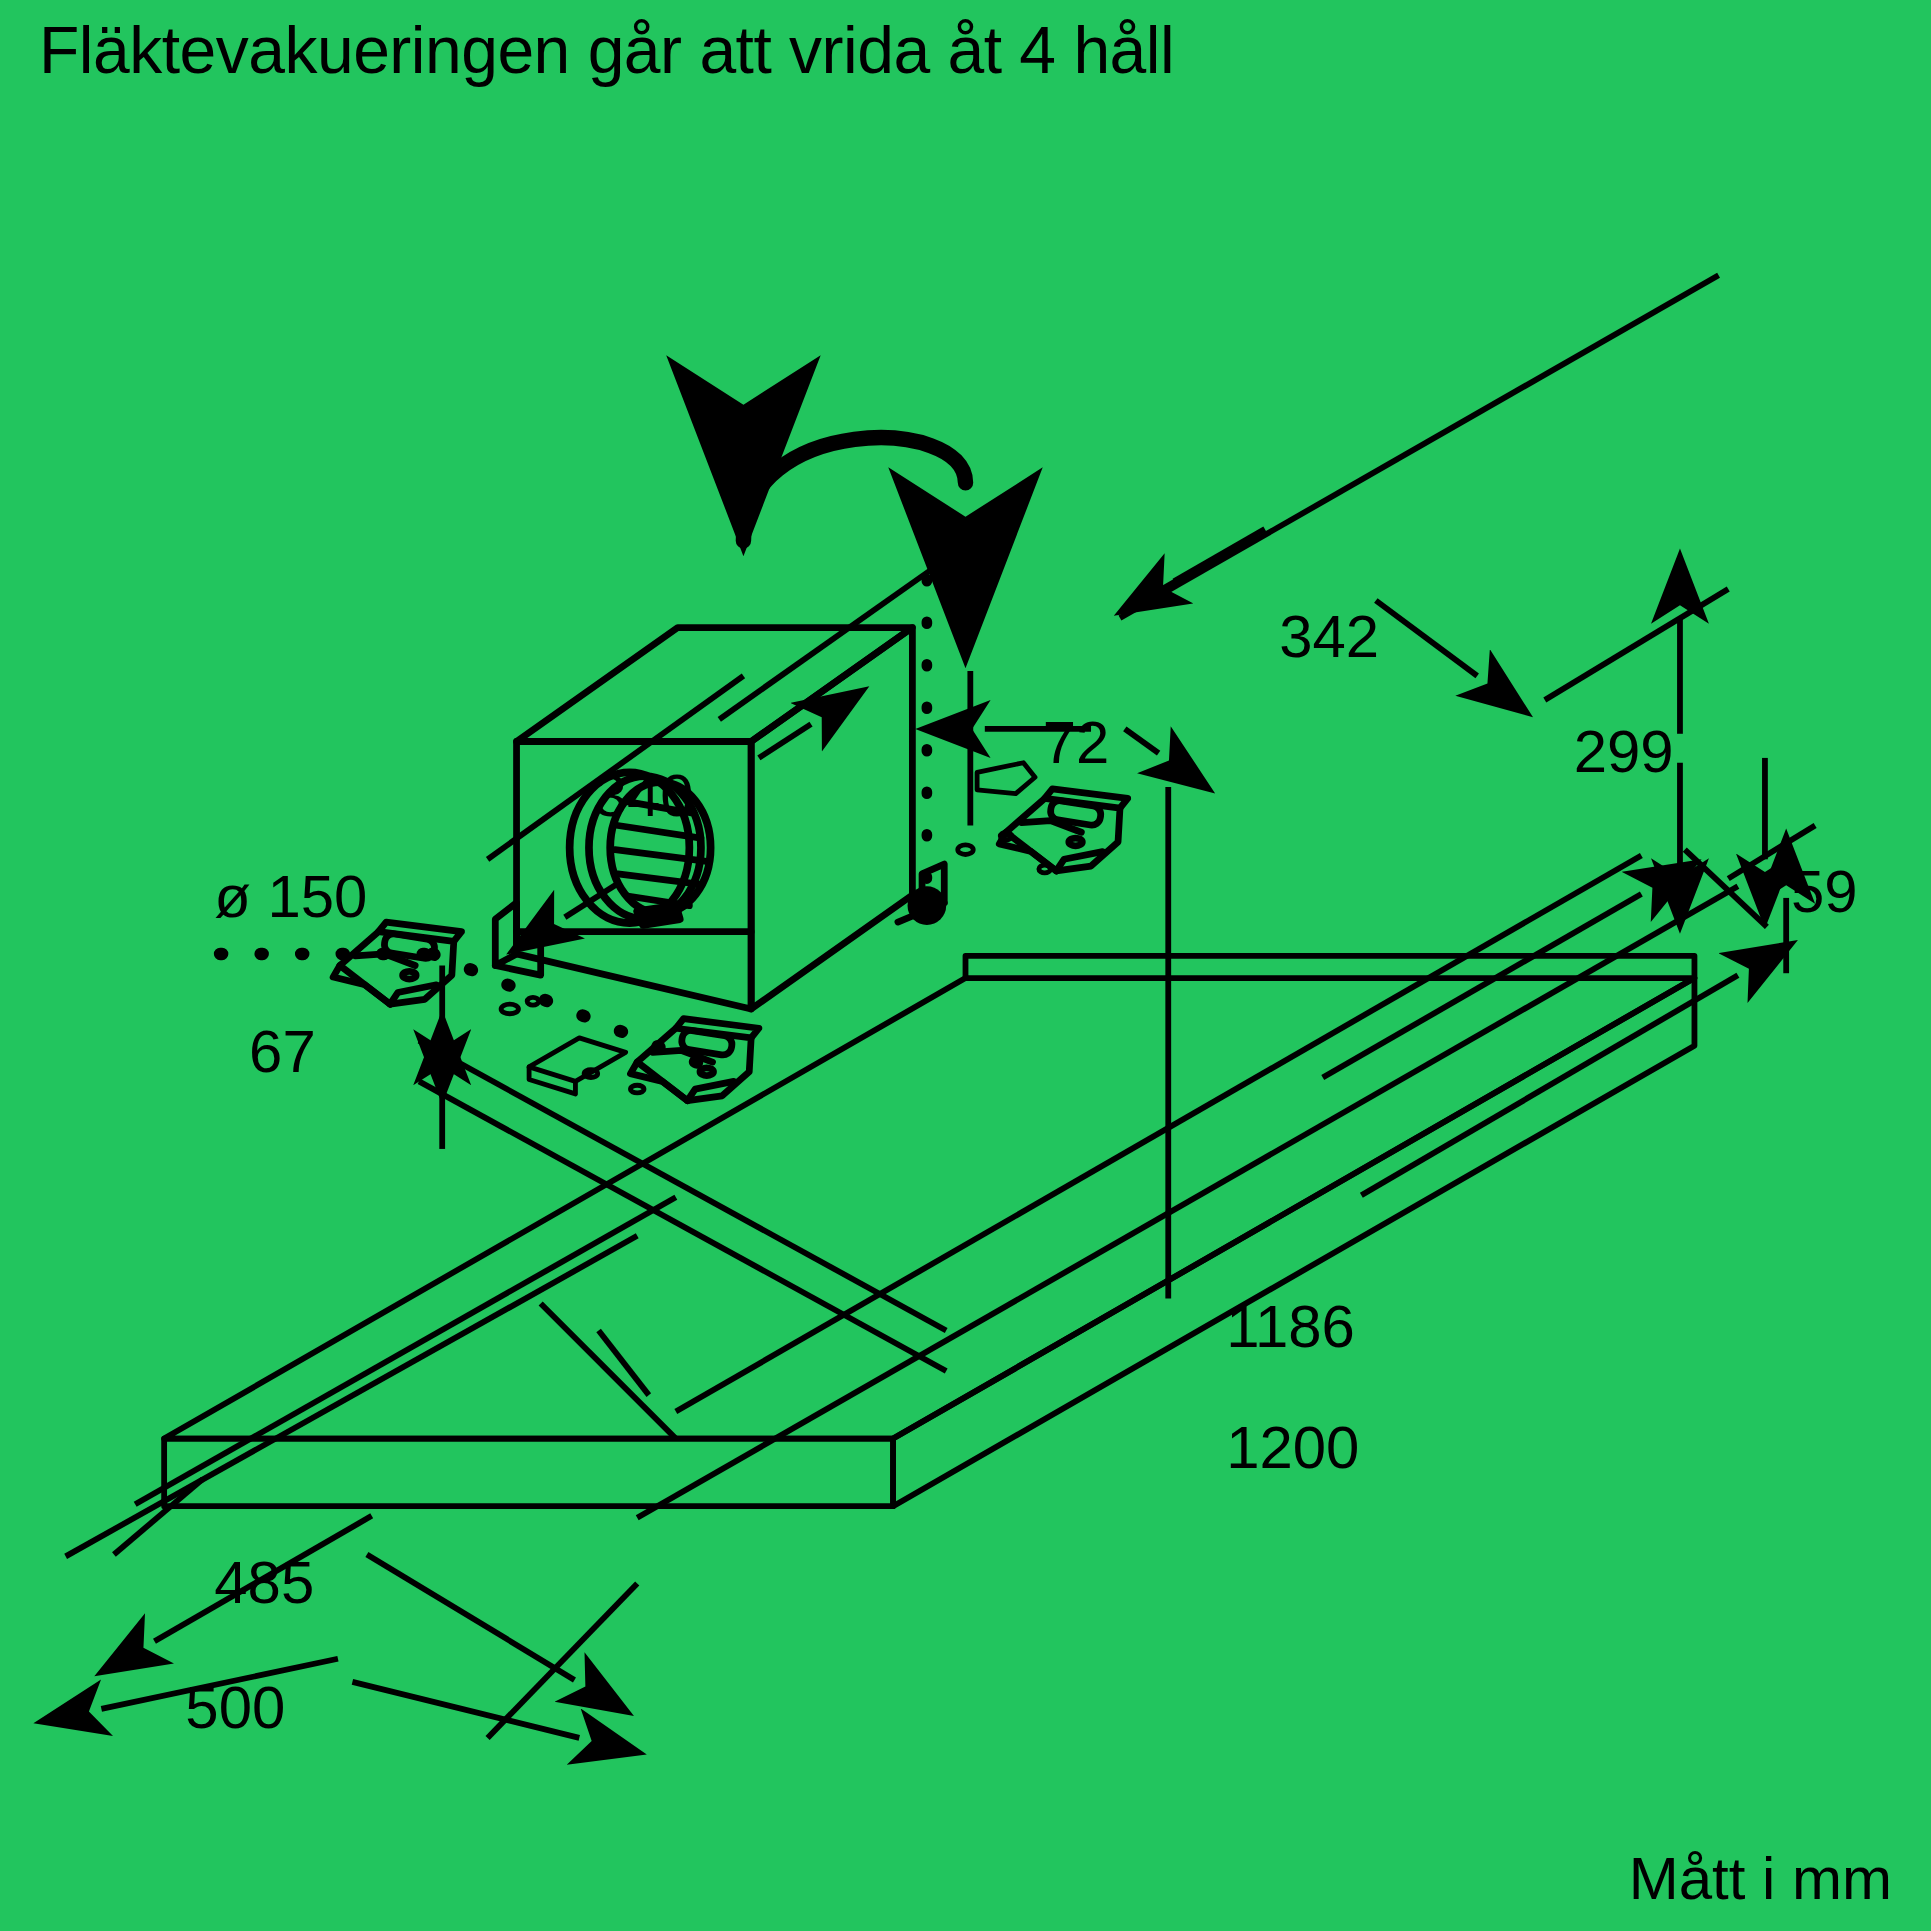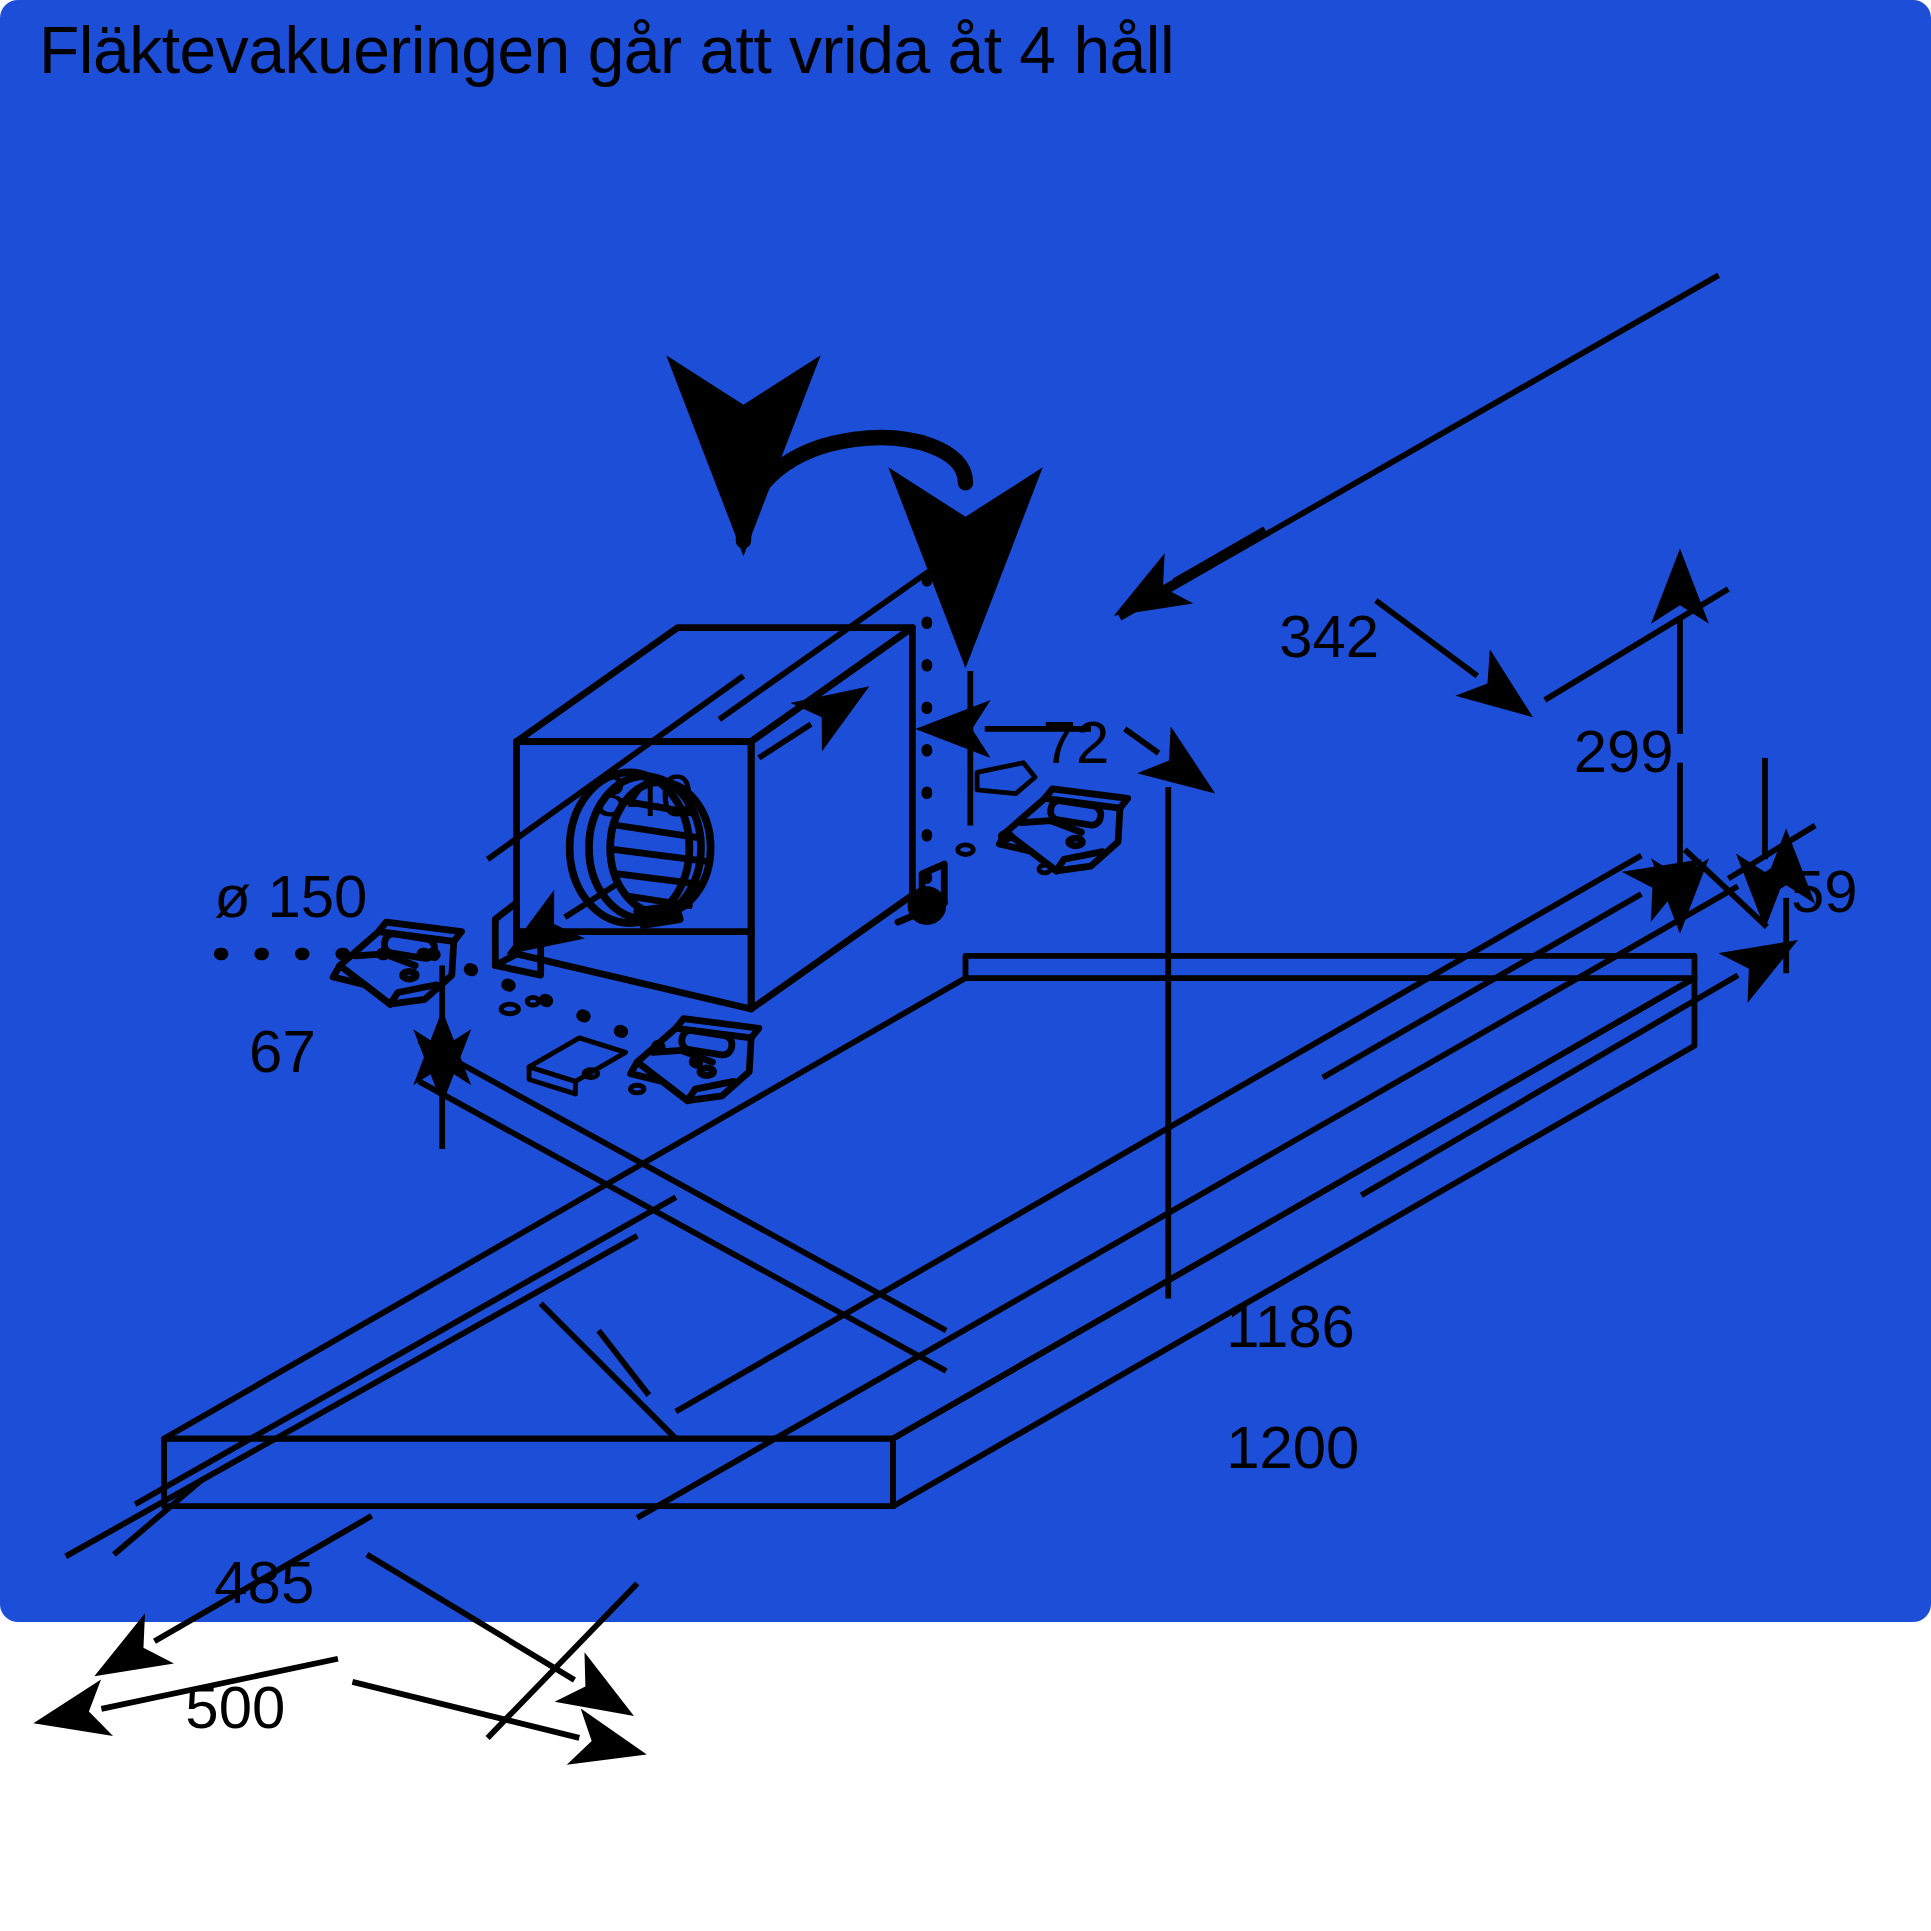--- a/index.html
+++ b/index.html
@@ -12,23 +12,22 @@
     width: 1931px;
     height: 1931px;
     font-family: "Liberation Sans", sans-serif;
     color: #000000;
     position: relative;
     overflow: hidden;
   }
   #stage {
     position: relative;
     width: 1931px;
-    height: 1622px;
-    background: #1d4ed8;
-    border-radius: 18px;
+    height: 1931px;
+    background: #22c55e;
   }
   #title {
     position: absolute;
     left: 39px;
     top: 15.4px;
     font-size: 66px;
     line-height: 1.08;
     letter-spacing: -0.5px;
     font-weight: 400;
     white-space: nowrap;
@@ -257,15 +256,16 @@
     <g stroke="#000" stroke-width="6" fill="none">
       <path d="M 68 1612 L 660 1280"></path>
       <path d="M 350 1718 L 105 1770" marker-end="url(#arrowEnd)"></path>
       <path d="M 365 1742 L 600 1800" marker-end="url(#arrowEnd)"></path>
       <path d="M 505 1800 L 660 1640"></path>
     </g>
     <text class="dim-label" x="192" y="1790">500</text>
 
   </svg>
 
+  <div id="footer">Mått i mm</div>
 
 </div>
 
 
 </body></html>

